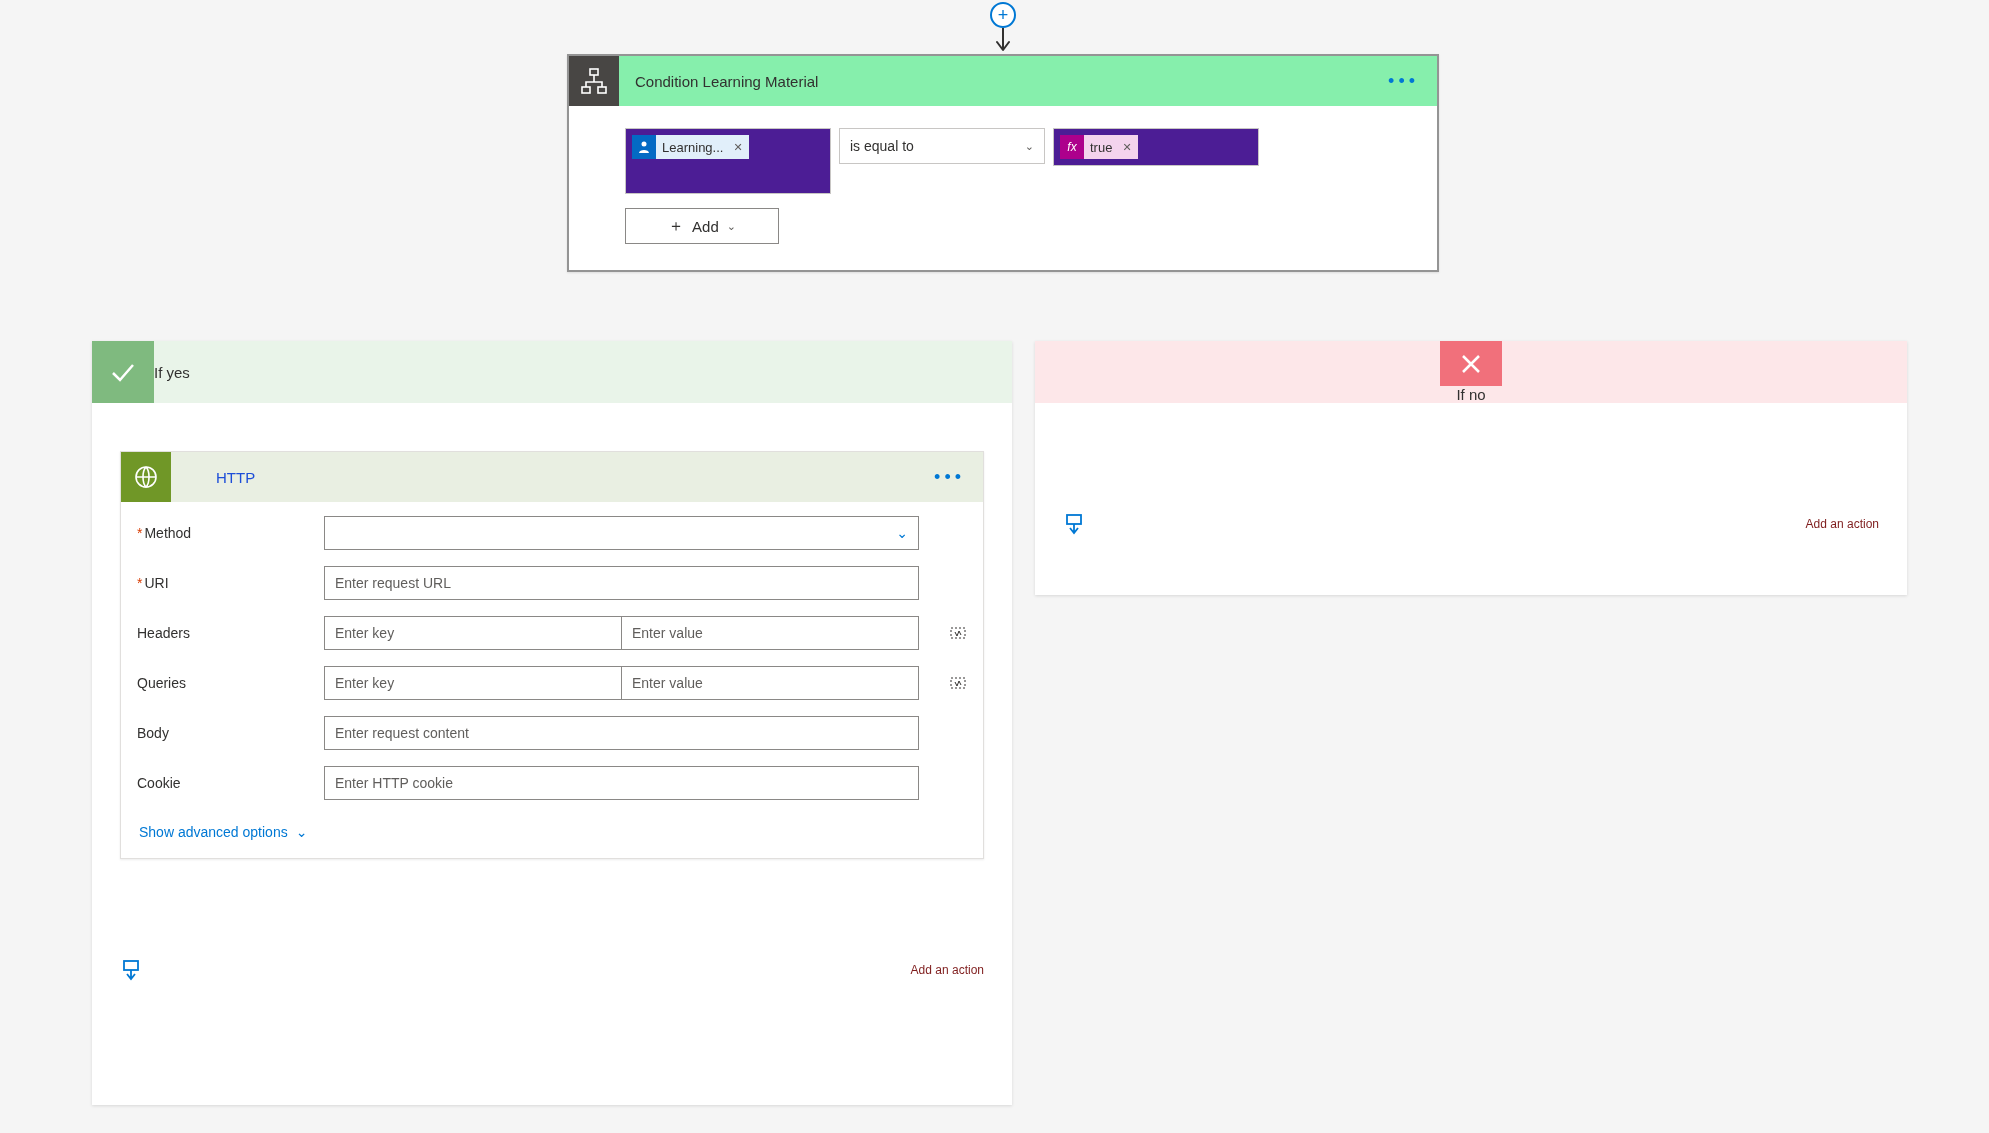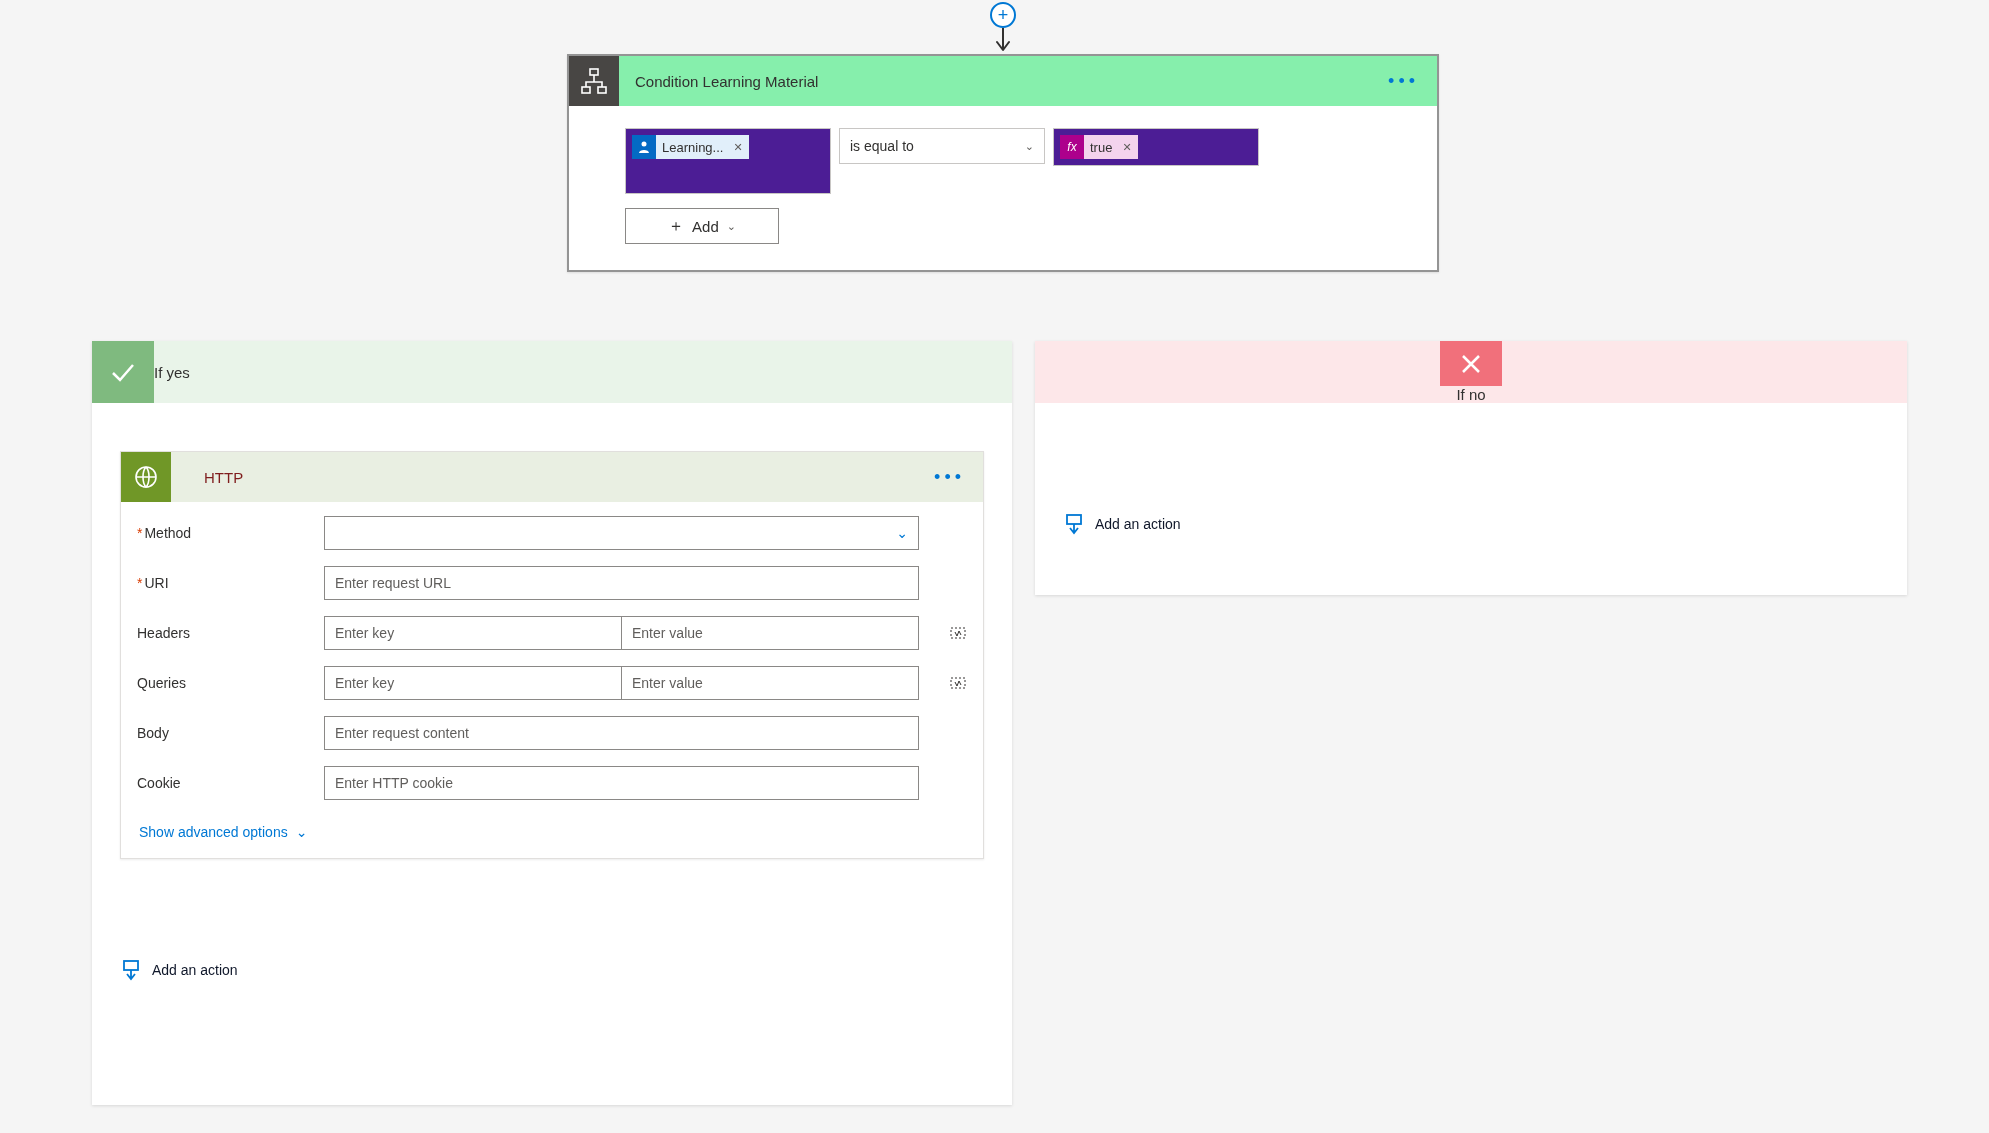--- a/index.html
+++ b/index.html
@@ -159,21 +159,21 @@
       display: flex; align-items: center;
       height: 50px;
       background: #e9efe2;
     }
     .action-icon-box {
       width: 50px; height: 50px;
       background: #709727;
       display: flex; align-items: center; justify-content: center;
     }
     .action-icon-box svg { width: 24px; height: 24px; stroke:#fff; stroke-width:1.6; fill:none; }
-    .action-title { flex: 1; padding-left: 33px; font-size: 15px; color: #7f1d1d; }
+    .action-title { flex: 1; padding-left: 33px; font-size: 15px; color: #1d4ed8; margin-left: 12px; }
     .action-body { padding: 6px 12px 18px 16px; }
     .form-row {
       display: flex; align-items: center;
       padding: 8px 0;
       gap: 12px;
     }
     .form-label {
       width: 175px;
       font-size: 14px;
       color: #323130;
@@ -223,24 +223,24 @@
     .advanced-link {
       margin-top: 16px;
       color: #0078d4;
       font-size: 14px;
       display: inline-flex; align-items: flex-start; gap: 8px;
       cursor: pointer;
       padding-left: 2px;
     }
 
     .add-action-link {
-      display: flex; align-items: center; justify-content: flex-start;
+      display: flex; align-items: center; justify-content: space-between;
       gap: 10px;
-      color: #0f172a;
-      font-size: 14px;
+      color: #7f1d1d;
+      font-size: 12px;
       cursor: pointer;
       margin-top: 100px;
     }
     .add-action-link.no-side { margin-top: 62px; }
     .add-action-link svg { width: 22px; height: 22px; }
 
     input::placeholder { color: #605e5c; }
   </style>
 </head>
 <body>

